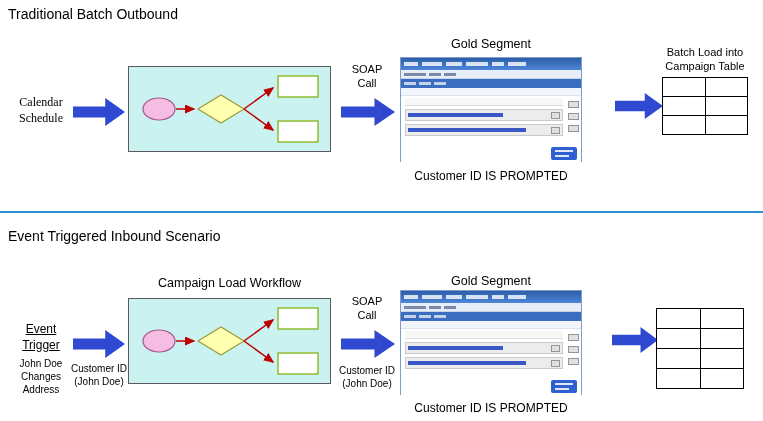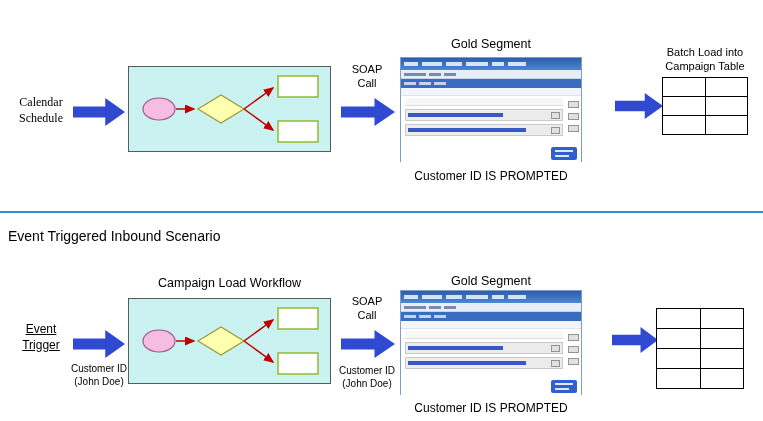--- a/index.html
+++ b/index.html
@@ -54,20 +54,21 @@
   .shot-submit { position:absolute; right:4px; bottom:3px; width:26px; height:13px;
           background:#2f5fd0; border-radius:2px; }
   .shot-submit::before { content:""; position:absolute; left:4px; top:3px; width:18px; height:2px; background:#fff; opacity:.85; }
   .shot-submit::after  { content:""; position:absolute; left:4px; top:8px; width:14px; height:2px; background:#fff; opacity:.85; }
 </style>
 </head>
 <body>
 
 <div class="canvas">
 
+  <div class="sec-title" style="left:8px; top:6px;">Traditional Batch Outbound</div>
 
   <div class="label preline" style="left:5px; top:95px; width:72px;font-family:Liberation Serif, serif;">Calendar
 Schedule</div>
 
   <div class="block-arrow" style="left:73px; top:98px;"></div>
 
 
   <div class="wf-box" style="left:128px; top:66px;">
     <svg width="201" height="84" viewBox="0 0 201 84">
       <defs>
@@ -147,20 +148,23 @@
       <span></span>
   </div>
 
   <div class="divider" style="top:211px;"></div>
 
   <div class="sec-title" style="left:8px; top:228px;">Event Triggered Inbound Scenario</div>
 
   <div class="label preline" style="left:5px; top:322px; width:72px;text-decoration:underline;">Event
 Trigger</div>
 
+  <div class="sub preline" style="left:5px; top:357px; width:72px;">John Doe
+Changes
+Address</div>
 
   <div class="block-arrow" style="left:73px; top:330px;"></div>
 
   <div class="sub preline" style="left:68px; top:362px; width:62px;">Customer ID
 (John Doe)</div>
 
   <div class="wf-title" style="left:128px; top:276px; width:203px;">Campaign Load Workflow</div>
 
   <div class="wf-box" style="left:128px; top:298px;">
     <svg width="201" height="84" viewBox="0 0 201 84">

